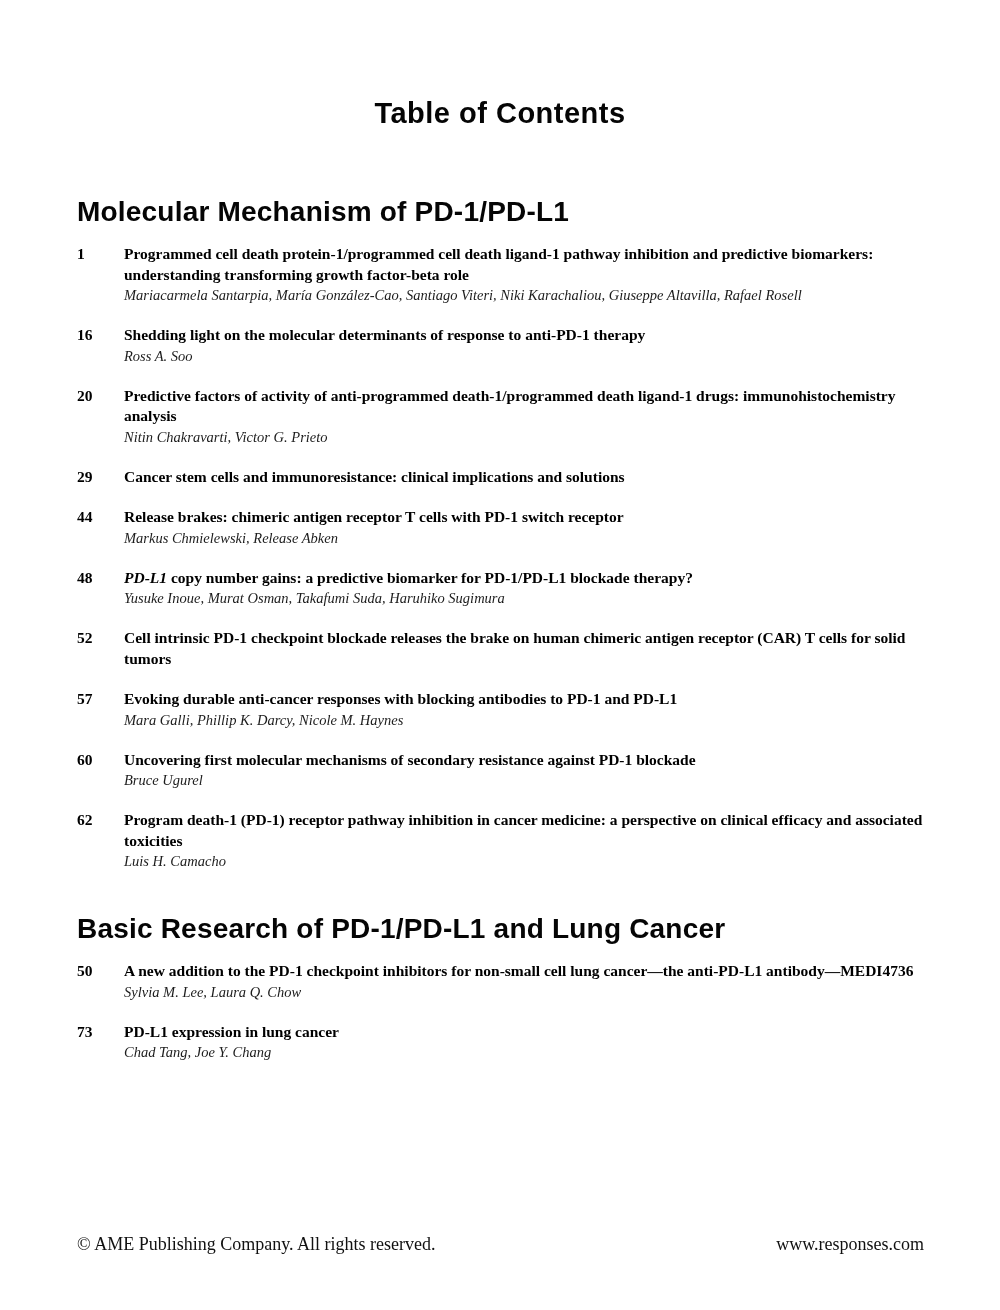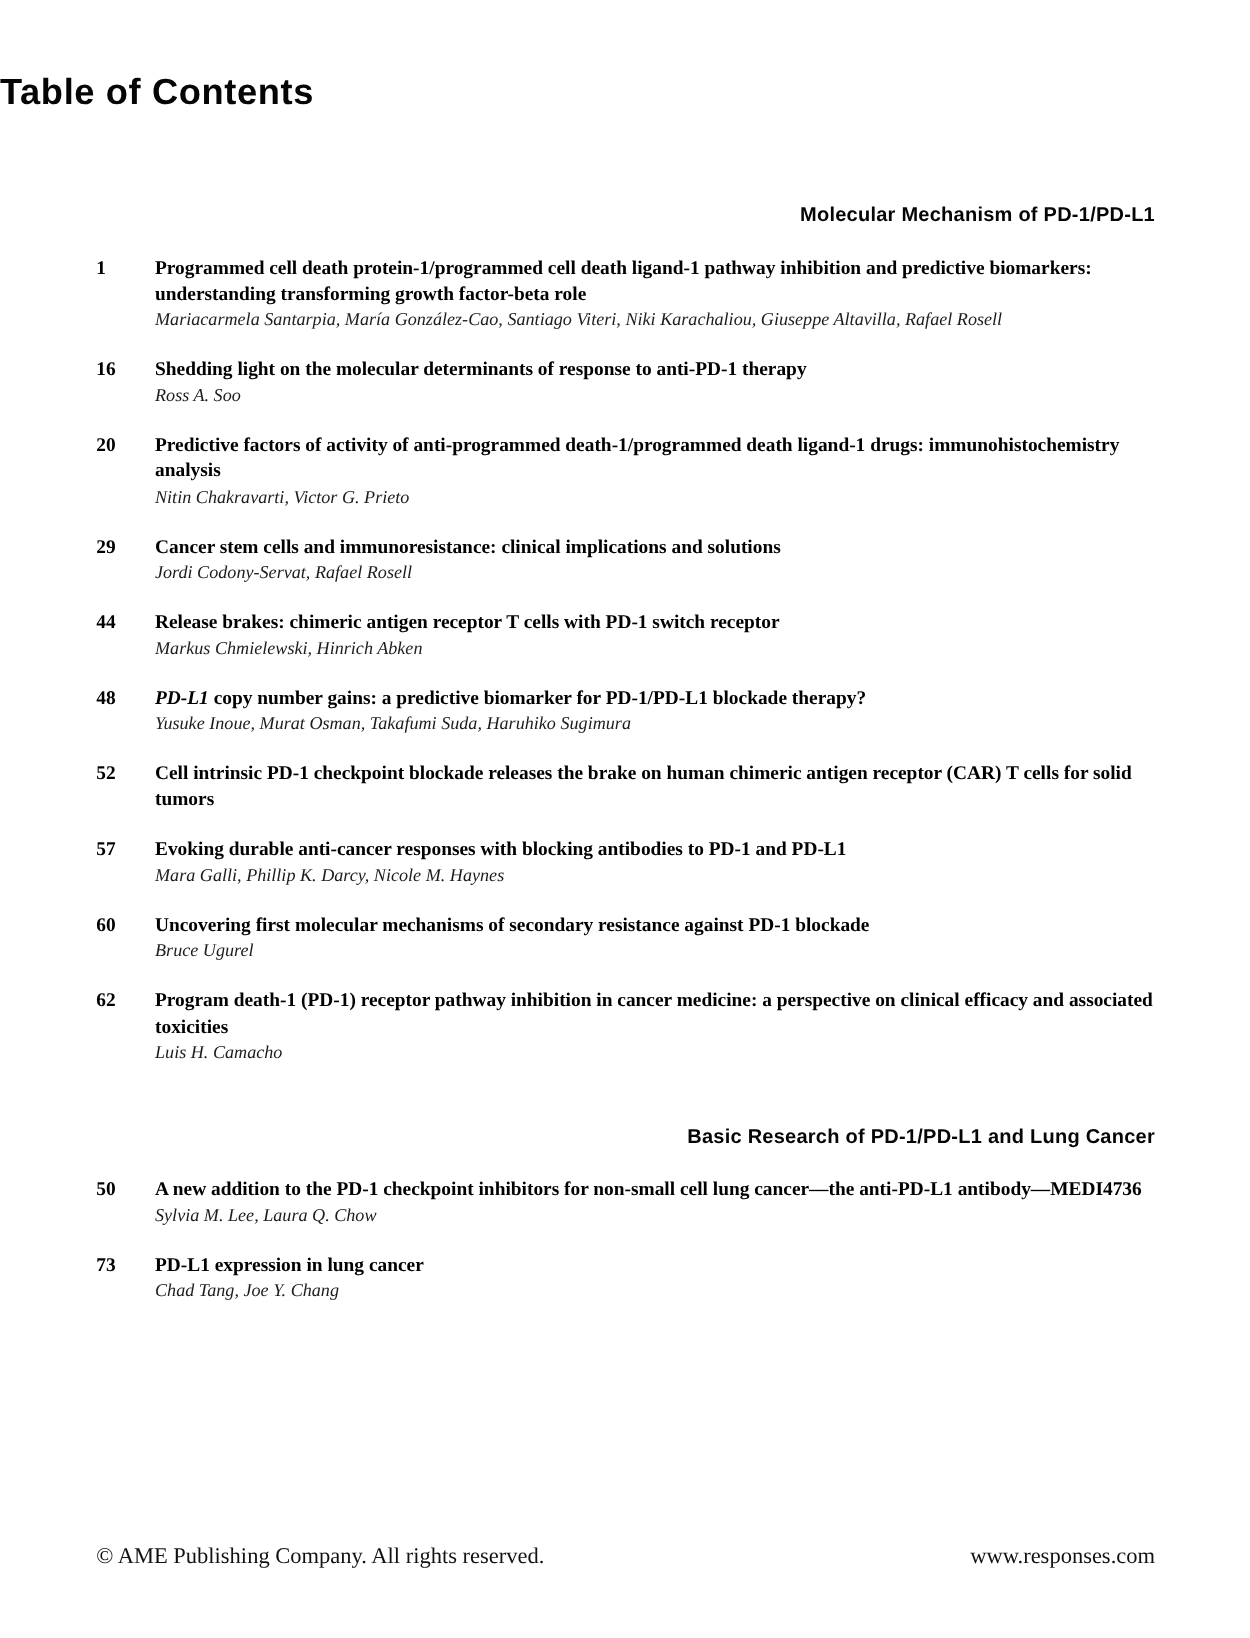--- a/index.html
+++ b/index.html
@@ -10,45 +10,45 @@
   body {
     width: 1000px;
     height: 1310px;
     position: relative;
     color: #000000;
     font-family: "Liberation Serif", serif;
     overflow: hidden;
   }
   .page-title {
     margin: 0;
-    padding-top: 56px;
+    padding-top: 95px;
+    text-align: center;
     font-family: "Liberation Sans", sans-serif;
     font-weight: 900;
     font-size: 29px;
     line-height: 36px;
     letter-spacing: 0.5px;
     color: #050505;
   }
   .content {
     margin: 0 76px 0 77px;
   }
   .section {
     overflow: hidden; 
   }
   .section-1 { margin-top: 69px; }
   .section-2 { margin-top: 26px; }
   .section-heading {
     margin: 0 0 20px 0;
     font-family: "Liberation Sans", sans-serif;
     font-weight: 800;
-    font-size: 16px;
+    font-size: 28px;
     line-height: 24px;
     letter-spacing: 0.2px;
     color: #050505;
-    text-align: right;
   }
   .entry {
     display: flex;
     align-items: flex-start;
     margin-bottom: 20px;
   }
   .entry-page {
     flex: 0 0 47px;
     font-weight: bold;
     font-size: 15.5px;
@@ -115,29 +115,28 @@
         <div class="entry-body">
           <div class="entry-title">Predictive factors of activity of anti-programmed death-1/programmed death ligand-1 drugs: immunohistochemistry analysis</div>
           <div class="entry-authors">Nitin Chakravarti, Victor G. Prieto</div>
         </div>
       </div>
 
       <div class="entry">
         <div class="entry-page">29</div>
         <div class="entry-body">
           <div class="entry-title">Cancer stem cells and immunoresistance: clinical implications and solutions</div>
-          <div class="entry-authors">Jordi Codony-Servat, Rafael Rosell</div>
         </div>
       </div>
 
       <div class="entry">
         <div class="entry-page">44</div>
         <div class="entry-body">
           <div class="entry-title">Release brakes: chimeric antigen receptor T cells with PD-1 switch receptor</div>
-          <div class="entry-authors">Markus Chmielewski, Hinrich Abken</div>
+          <div class="entry-authors">Markus Chmielewski, Release Abken</div>
         </div>
       </div>
 
       <div class="entry">
         <div class="entry-page">48</div>
         <div class="entry-body">
           <div class="entry-title"><i>PD-L1</i><span> copy number gains: a predictive biomarker for PD-1/PD-L1 blockade therapy?</span></div>
           <div class="entry-authors">Yusuke Inoue, Murat Osman, Takafumi Suda, Haruhiko Sugimura</div>
         </div>
       </div>

